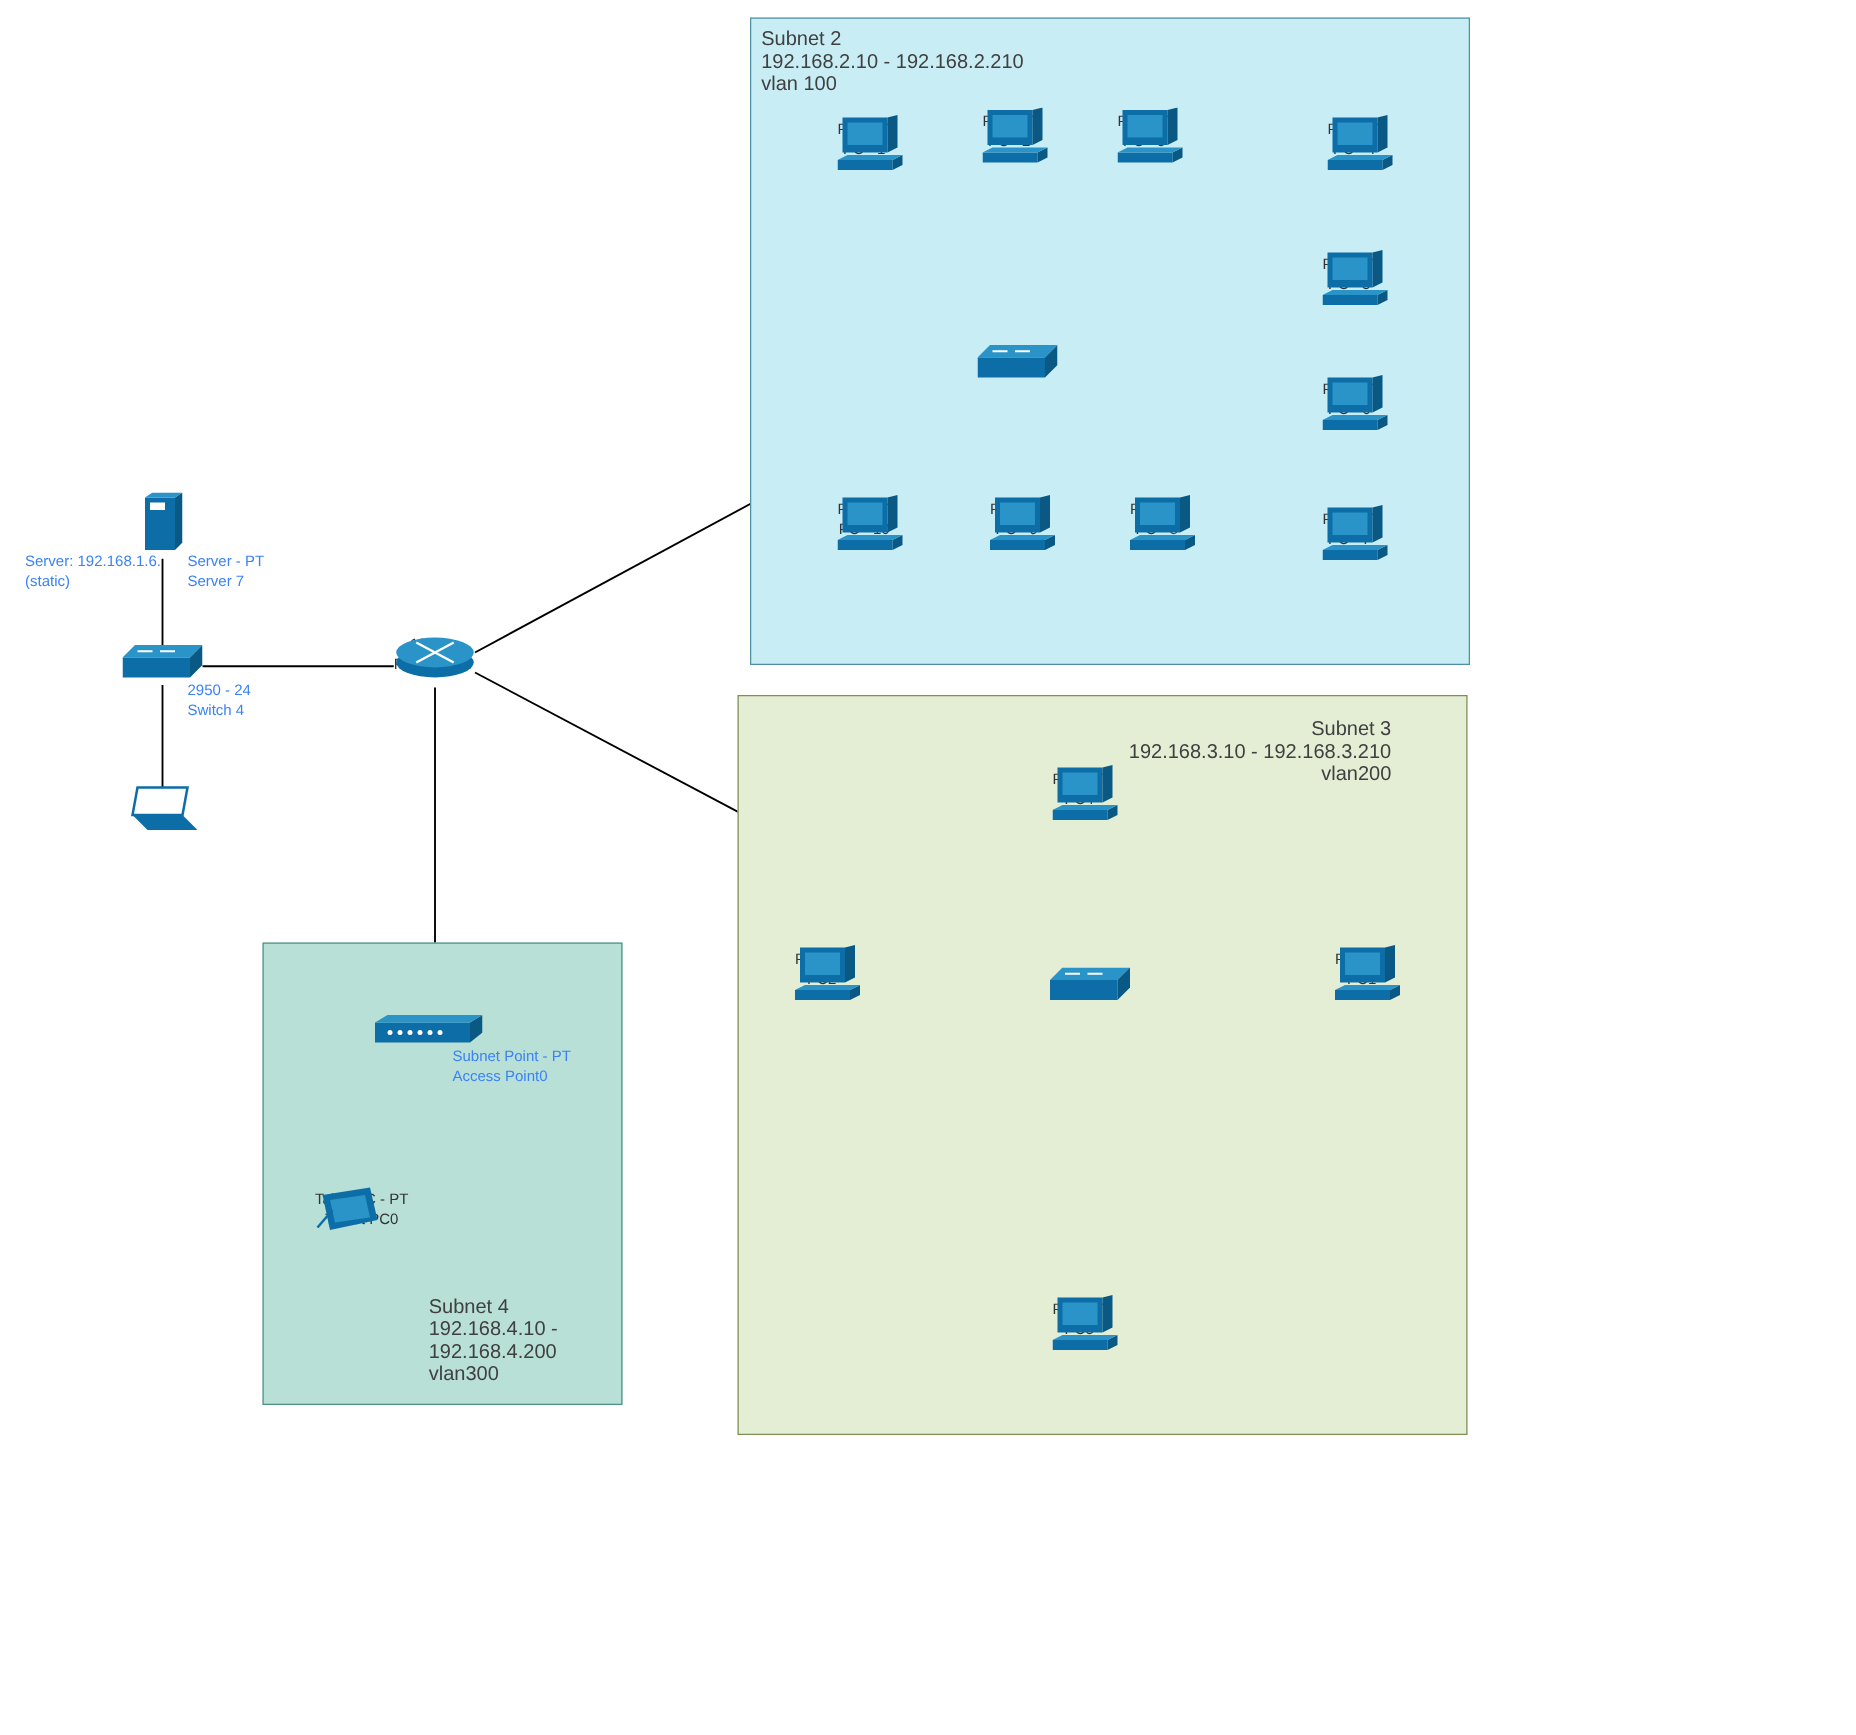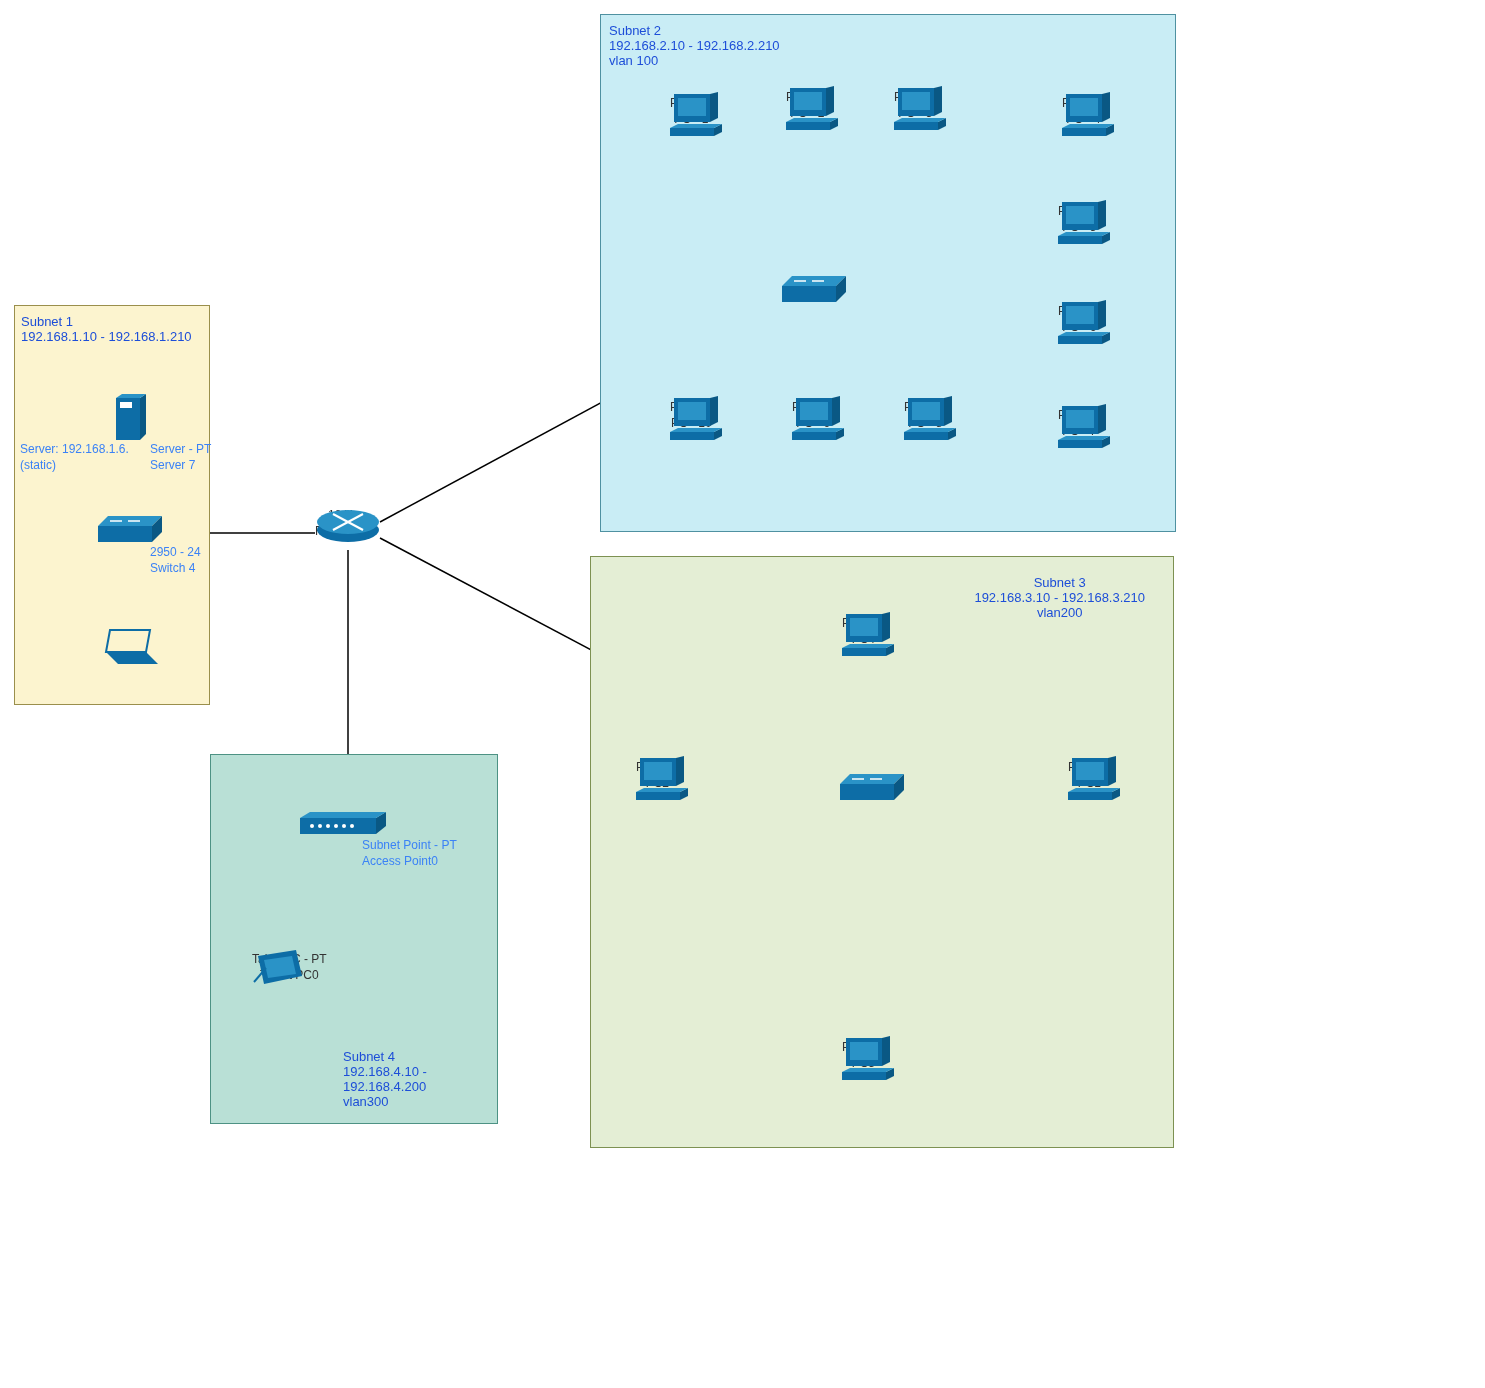--- a/index.html
+++ b/index.html
@@ -1,20 +1,20 @@
 <!DOCTYPE html>
 <html><head>
 <meta charset="utf-8">
 <style>
   *{box-sizing:border-box;margin:0;padding:0}
   body{font-family:Arial,Helvetica,sans-serif;font-size:12px;color:#333;background:#fff;width:1485px;height:1388px;position:relative}
   .canvas{position:relative;width:1485px;height:1388px}
   svg{position:absolute;top:0;left:0;pointer-events:none}
   .zone{position:absolute;border:1px solid #888}
-  .zone-label{position:absolute;font-size:13px;color:#1d4ed8;padding:4px}
+  .zone-label{position:absolute;font-size:16px;color:#404040;padding:4px}
   .node{position:absolute;display:flex;flex-direction:column;align-items:center}
   .node .lbl{text-align:center;font-size:12px;color:#333;margin-top:4px;line-height:1.3;white-space:nowrap}
   .node .lbl2{text-align:center;font-size:12px;color:#333;line-height:1.3;white-space:nowrap}
   .pc-icon{width:56px;height:50px}
   .laptop-icon{width:60px;height:40px}
   .server-icon{width:32px;height:50px}
   .switch-icon{width:64px;height:28px}
   .router-icon{width:66px;height:40px}
   .ap-icon{width:86px;height:24px}
   .tablet-icon{width:54px;height:40px}
@@ -70,37 +70,31 @@
     <line x1="840" y1="790" x2="690" y2="790"></line>
 
     <line x1="900" y1="790" x2="1078" y2="790"></line>
 
     <line x1="870" y1="805" x2="870" y2="1042"></line>
 
     <line x1="335" y1="836" x2="283" y2="960" stroke-dasharray="4,4"></line>
   </g>
 </svg>
 
-<div class="zone z1" style="left:14px;top:305px;width:196px;height:400px">
-  <div class="zone-label" style="left:2px;top:4px">
-    <div>Subnet 1</div>
-    <div>192.168.1.10 - 192.168.1.210</div>
-  </div>
-</div>
 
 <div class="zone z2" style="left:600px;top:14px;width:576px;height:518px">
   <div class="zone-label" style="left:4px;top:4px">
     <div>Subnet 2</div>
     <div>192.168.2.10 - 192.168.2.210</div>
     <div>vlan 100</div>
   </div>
 </div>
 
 <div class="zone z3" style="left:590px;top:556px;width:584px;height:592px">
-  <div class="zone-label" style="right:24px;top:14px;text-align:center">
+  <div class="zone-label" style="right:56px;top:14px;text-align:right">
     <div>Subnet 3</div>
     <div>192.168.3.10 - 192.168.3.210</div>
     <div>vlan200</div>
   </div>
 </div>
 
 <div class="zone z4" style="left:210px;top:754px;width:288px;height:370px">
   <div class="zone-label" style="left:128px;bottom:10px">
     <div>Subnet 4</div>
     <div>192.168.4.10 - 192.168.4.200</div>

